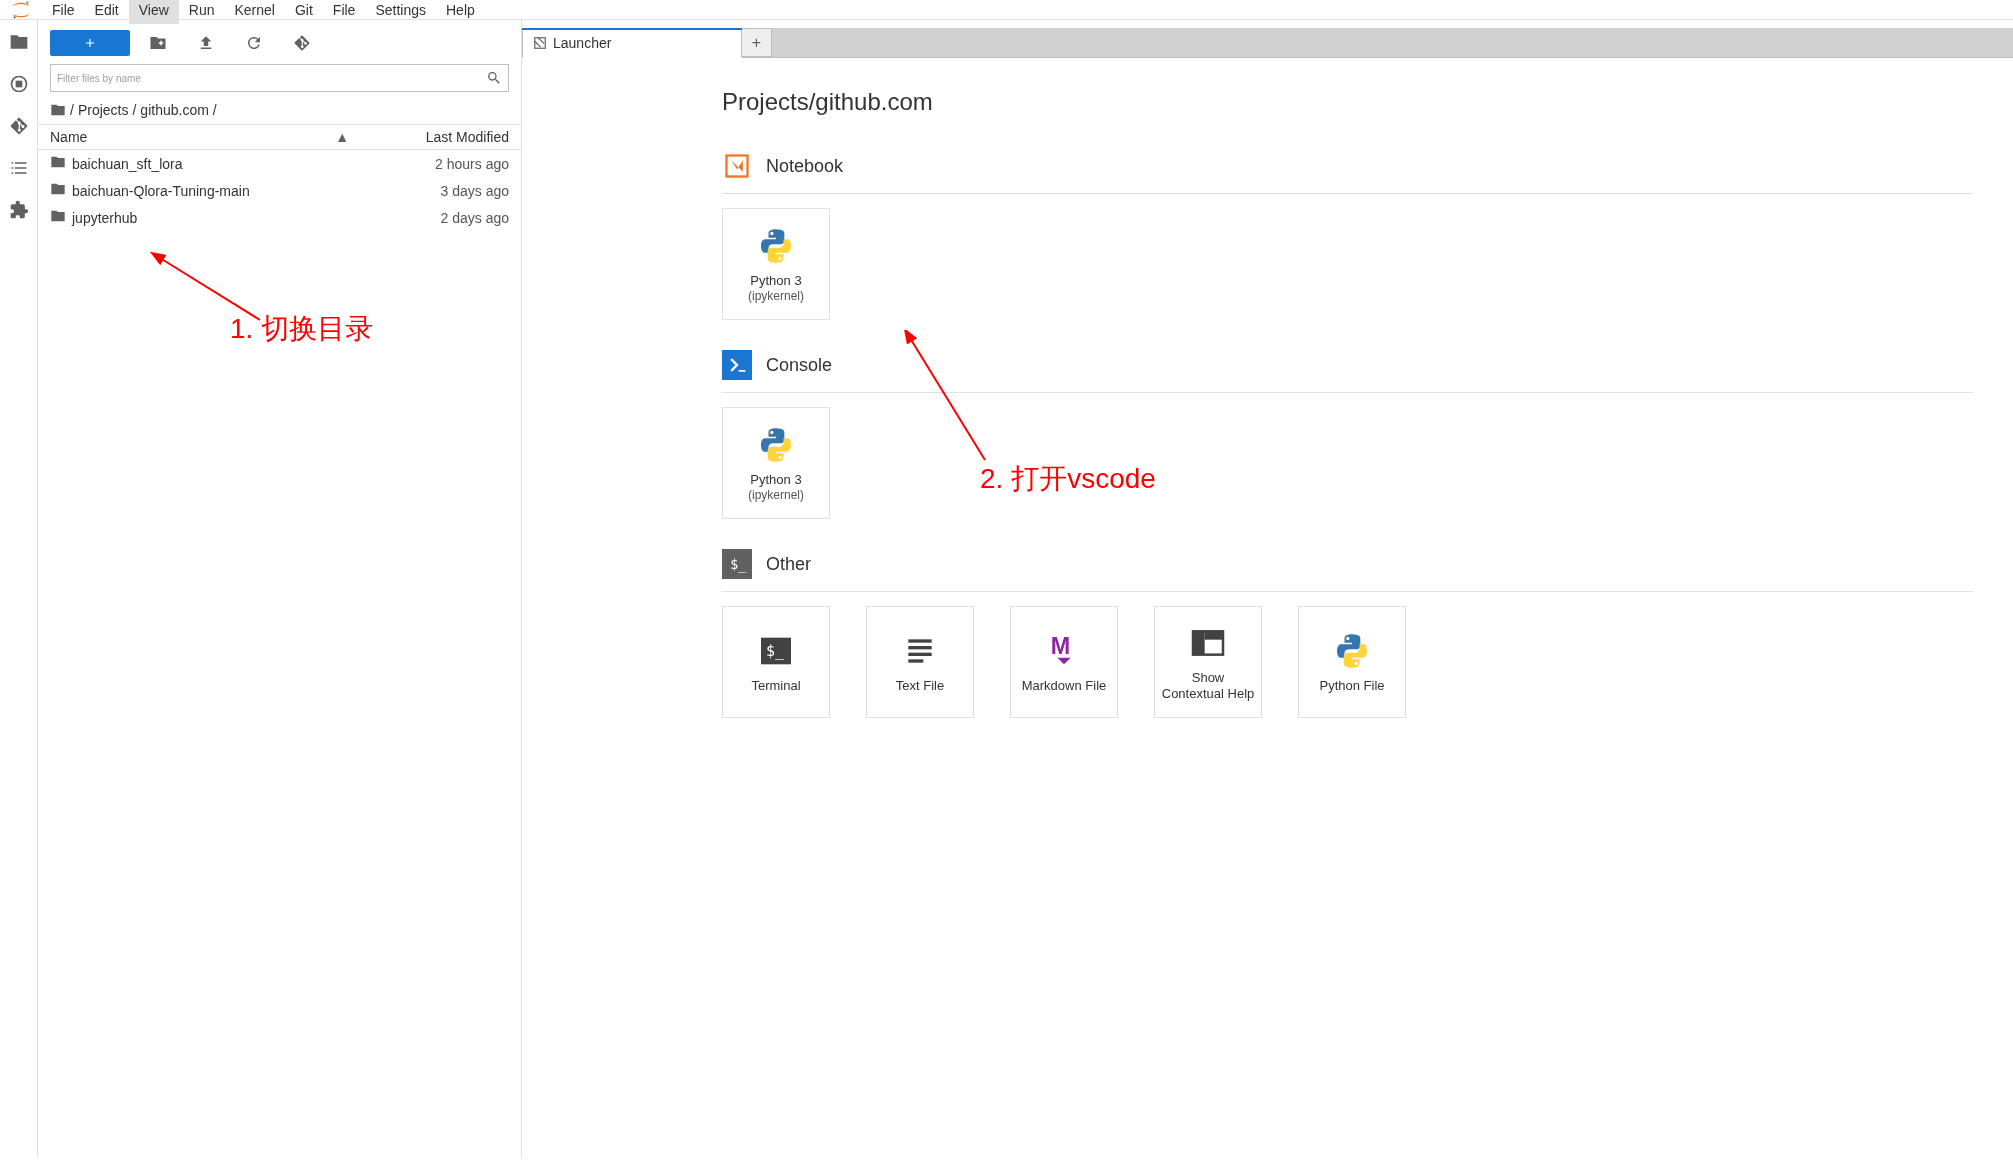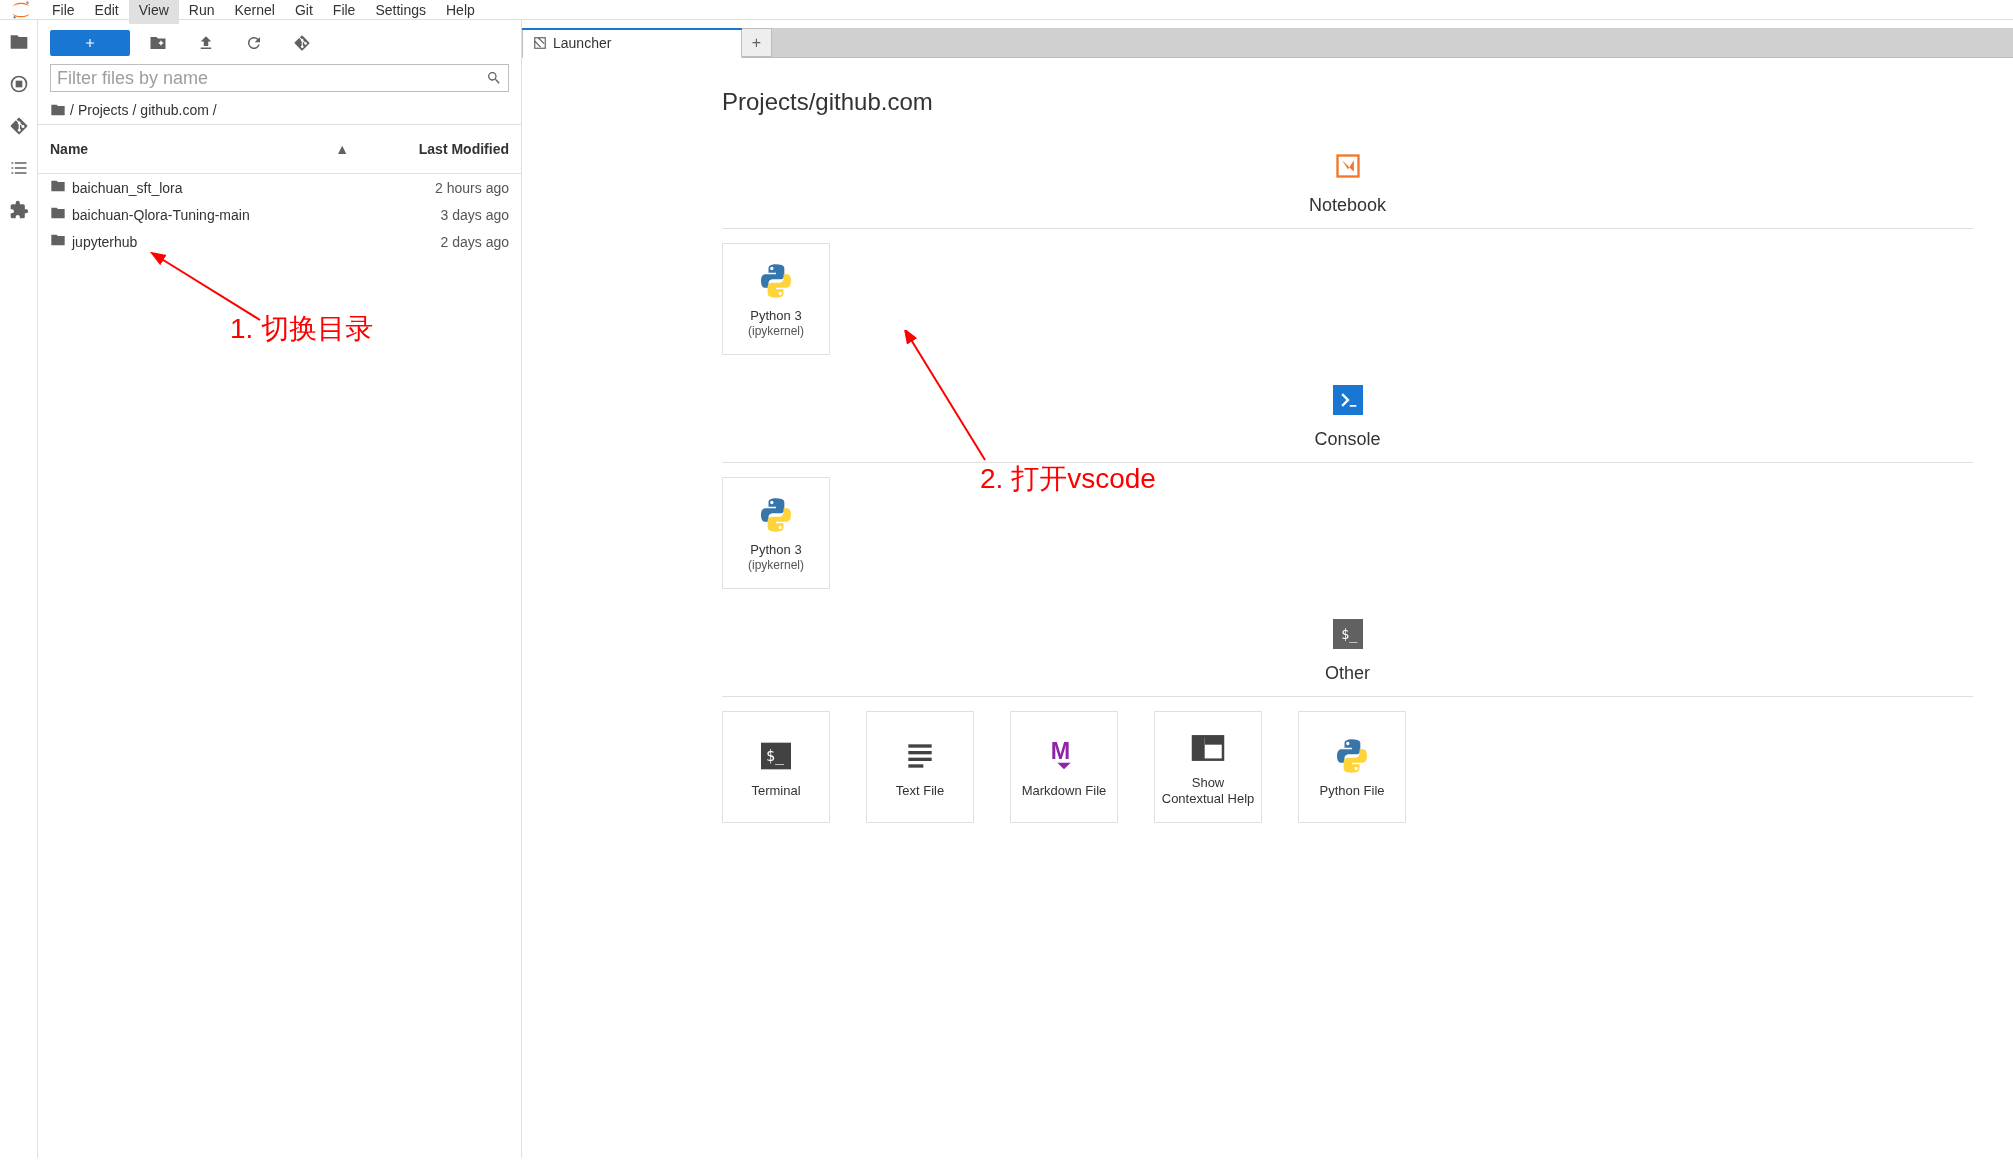--- a/index.html
+++ b/index.html
@@ -18,44 +18,44 @@
   .activity-bar { width: 38px; background: #fff; border-right: 1px solid #e0e0e0; display: flex; flex-direction: column; align-items: center; padding-top: 10px; gap: 18px; }
   .activity-btn { width: 24px; height: 24px; display: flex; align-items: center; justify-content: center; color: #616161; cursor: pointer; }
   
   
   .file-panel { width: 484px; border-right: 1px solid #e0e0e0; display: flex; flex-direction: column; background: #fff; }
   .file-toolbar { display: flex; align-items: center; padding: 10px 12px 8px; gap: 8px; }
   .btn-new { background: #1976d2; color: #fff; border: none; width: 80px; height: 26px; display: flex; align-items: center; justify-content: center; border-radius: 2px; cursor: pointer; }
   .tb-icon { width: 40px; height: 26px; display: flex; align-items: center; justify-content: center; color: #616161; cursor: pointer; }
   .filter-wrap { padding: 0 12px 6px; }
   .filter-box { display: flex; align-items: center; border: 1px solid #bdbdbd; height: 28px; padding: 0 6px; }
-  .filter-input { flex: 1; border: none; outline: none; font-size: 18px; color: #404040; }
+  .filter-input { flex: 1; border: none; outline: none; font-size: 10px; color: #404040; }
   .filter-input::placeholder { color: #9e9e9e; }
   .breadcrumb { display: flex; align-items: center; padding: 4px 12px 6px; font-size: 14px; gap: 4px; color: #333; }
   .breadcrumb svg { color: #616161; }
-  .file-header { display: flex; border-top: 1px solid #e0e0e0; border-bottom: 1px solid #e0e0e0; background: #fff; padding: 16px 12px; font-size: 14px; font-weight: 700; }
+  .file-header { display: flex; border-top: 1px solid #e0e0e0; border-bottom: 1px solid #e0e0e0; background: #fff; padding: 4px 12px; font-size: 14px; font-weight: 400; }
   .col-name { flex: 1; display: flex; align-items: center; justify-content: space-between; }
   .col-mod { width: 160px; text-align: right; }
   .file-list { flex: 1; overflow: auto; }
   .file-row { display: flex; align-items: center; padding: 4px 12px; font-size: 14px; color: #333; cursor: pointer; }
   .file-icon { color: #616161; margin-right: 6px; }
   .file-name { flex: 1; }
   .file-mod { width: 160px; text-align: right; color: #555; }
   
   
   .content { flex: 1; display: flex; flex-direction: column; background: #fff; }
   .tab-bar { height: 30px; background: #d0d0d0; display: flex; align-items: stretch; border-bottom: 1px solid #bdbdbd; margin-top: 8px;}
   .tab { background: #fff; border: 1px solid #bdbdbd; border-bottom: 1px solid #fff; margin-bottom:-1px; display: flex; align-items: center; padding: 0 10px; font-size: 14px; min-width: 220px; position: relative; }
   .tab-active-ind { position: absolute; top: -1px; left: -1px; right: -1px; height: 2px; background: #1976d2; }
   .tab-add { width: 30px; display: flex; align-items: center; justify-content: center; background: #eee; border: 1px solid #bdbdbd; border-left: none; border-bottom: 1px solid #bdbdbd; cursor: pointer; font-size: 16px; color: #616161;}
   
   .launcher { padding: 30px 40px 30px 200px; overflow: auto; flex: 1; }
   .launcher-path { font-size: 24px; color: #333; margin-bottom: 35px; }
   .section { margin-bottom: 30px; }
-  .section-head { display: flex; align-items: center; gap: 14px; margin-bottom: 12px; flex-direction: column; }
+  .section-head { display: flex; align-items: center; gap: 14px; margin-bottom: 12px; }
   .section-icon-box { width: 30px; height: 30px; display: flex; align-items: center; justify-content: center; }
   .section-title { font-size: 18px; color: #333; }
   .section-hr { border: none; border-top: 1px solid #e0e0e0; margin-bottom: 14px; }
   .cards { display: flex; gap: 36px; flex-wrap: wrap; }
   .card { width: 108px; height: 112px; border: 1px solid #e0e0e0; display: flex; flex-direction: column; align-items: center; justify-content: center; padding: 8px 4px; cursor: pointer; text-align: center; }
   .card-icon { width: 48px; height: 42px; display: flex; align-items: center; justify-content: center; margin-bottom: 6px; }
   .card-label { font-size: 13px; color: #333; line-height: 1.2; }
   .card-sub { font-size: 12px; color: #555; }
   
   

